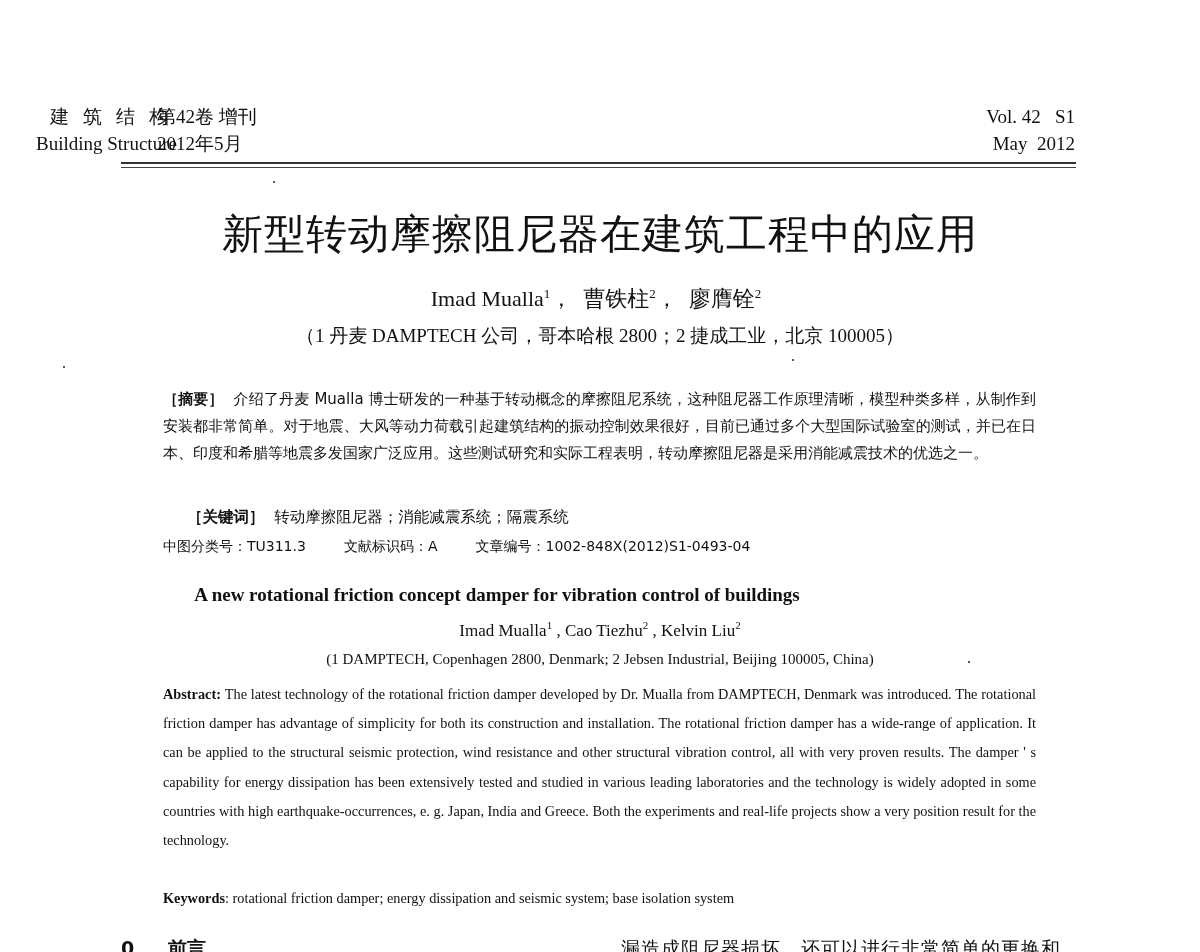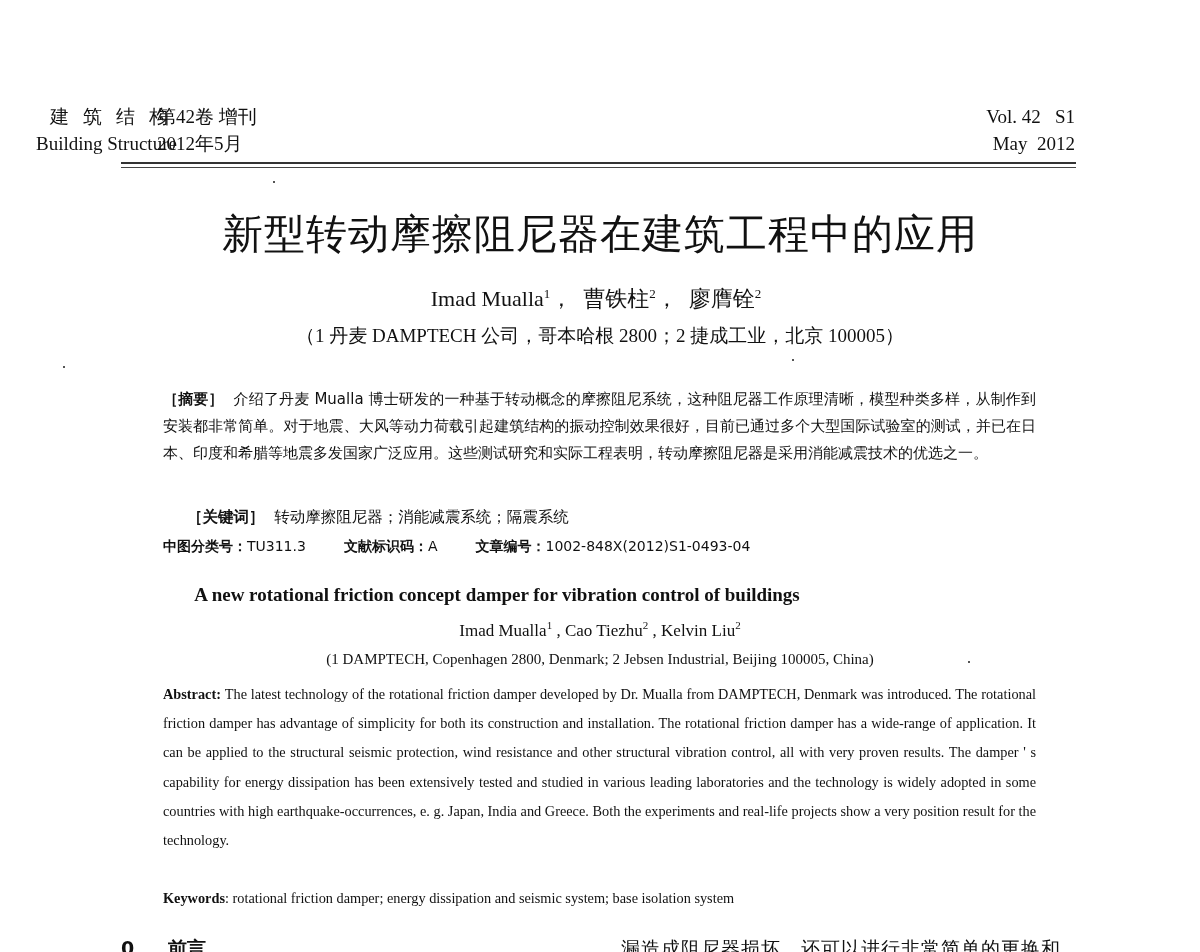--- a/index.html
+++ b/index.html
@@ -16,21 +16,21 @@
   .title { left: 0; width: 1200px; top: 207px; text-align: center; font-size: 41px; letter-spacing: 1px; font-family: "DejaVu Serif", serif; }
   .authors { left: 0; width: 1192px; top: 284px; text-align: center; font-size: 22px; }
   .authors sup { font-size: 13px; }
   .affil { left: 0; width: 1200px; top: 323px; text-align: center; font-size: 19px; }
   .block { left: 163px; width: 873px; }
   .cn-abs { top: 386px; font-size: 15px; line-height: 27px; text-align: justify; font-family: "DejaVu Sans", sans-serif; }
   .cn-abs .label { font-weight: bold; }
   .cn-kw { top: 505px; font-size: 15.5px; line-height: 24px; font-family: "DejaVu Sans", sans-serif; }
   .cn-kw .label { font-weight: bold; margin-left: 24px; }
   .cls { top: 534px; font-size: 14px; line-height: 24px; font-family: "DejaVu Sans", sans-serif; }
-  .cls .label { font-weight: bold; margin-top: 31px; }
+  .cls .label { font-weight: normal; margin-top: 31px; }
   .cls .gap { display: inline-block; width: 38px; }
   .en-title { left: 0; width: 994px; top: 584px; text-align: center; font-size: 19px; font-weight: bold; }
   .en-authors { left: 0; width: 1200px; top: 619px; text-align: center; font-size: 17px; }
   .en-authors sup { font-size: 11px; }
   .en-affil { left: 0; width: 1200px; top: 651px; text-align: center; font-size: 15px; }
   .en-abs { top: 680px; font-size: 14.3px; line-height: 29.2px; text-align: justify; text-align-last: left; }
   .en-abs .label, .en-kw .label { font-weight: bold; }
   .en-kw { top: 886px; font-size: 14.3px; line-height: 24px; }
   .sec-head { left: 121px; top: 936px; font-size: 19px; font-weight: bold; font-family: "DejaVu Sans", sans-serif; }
   .sec-head .num { display: inline-block; width: 47px; }

